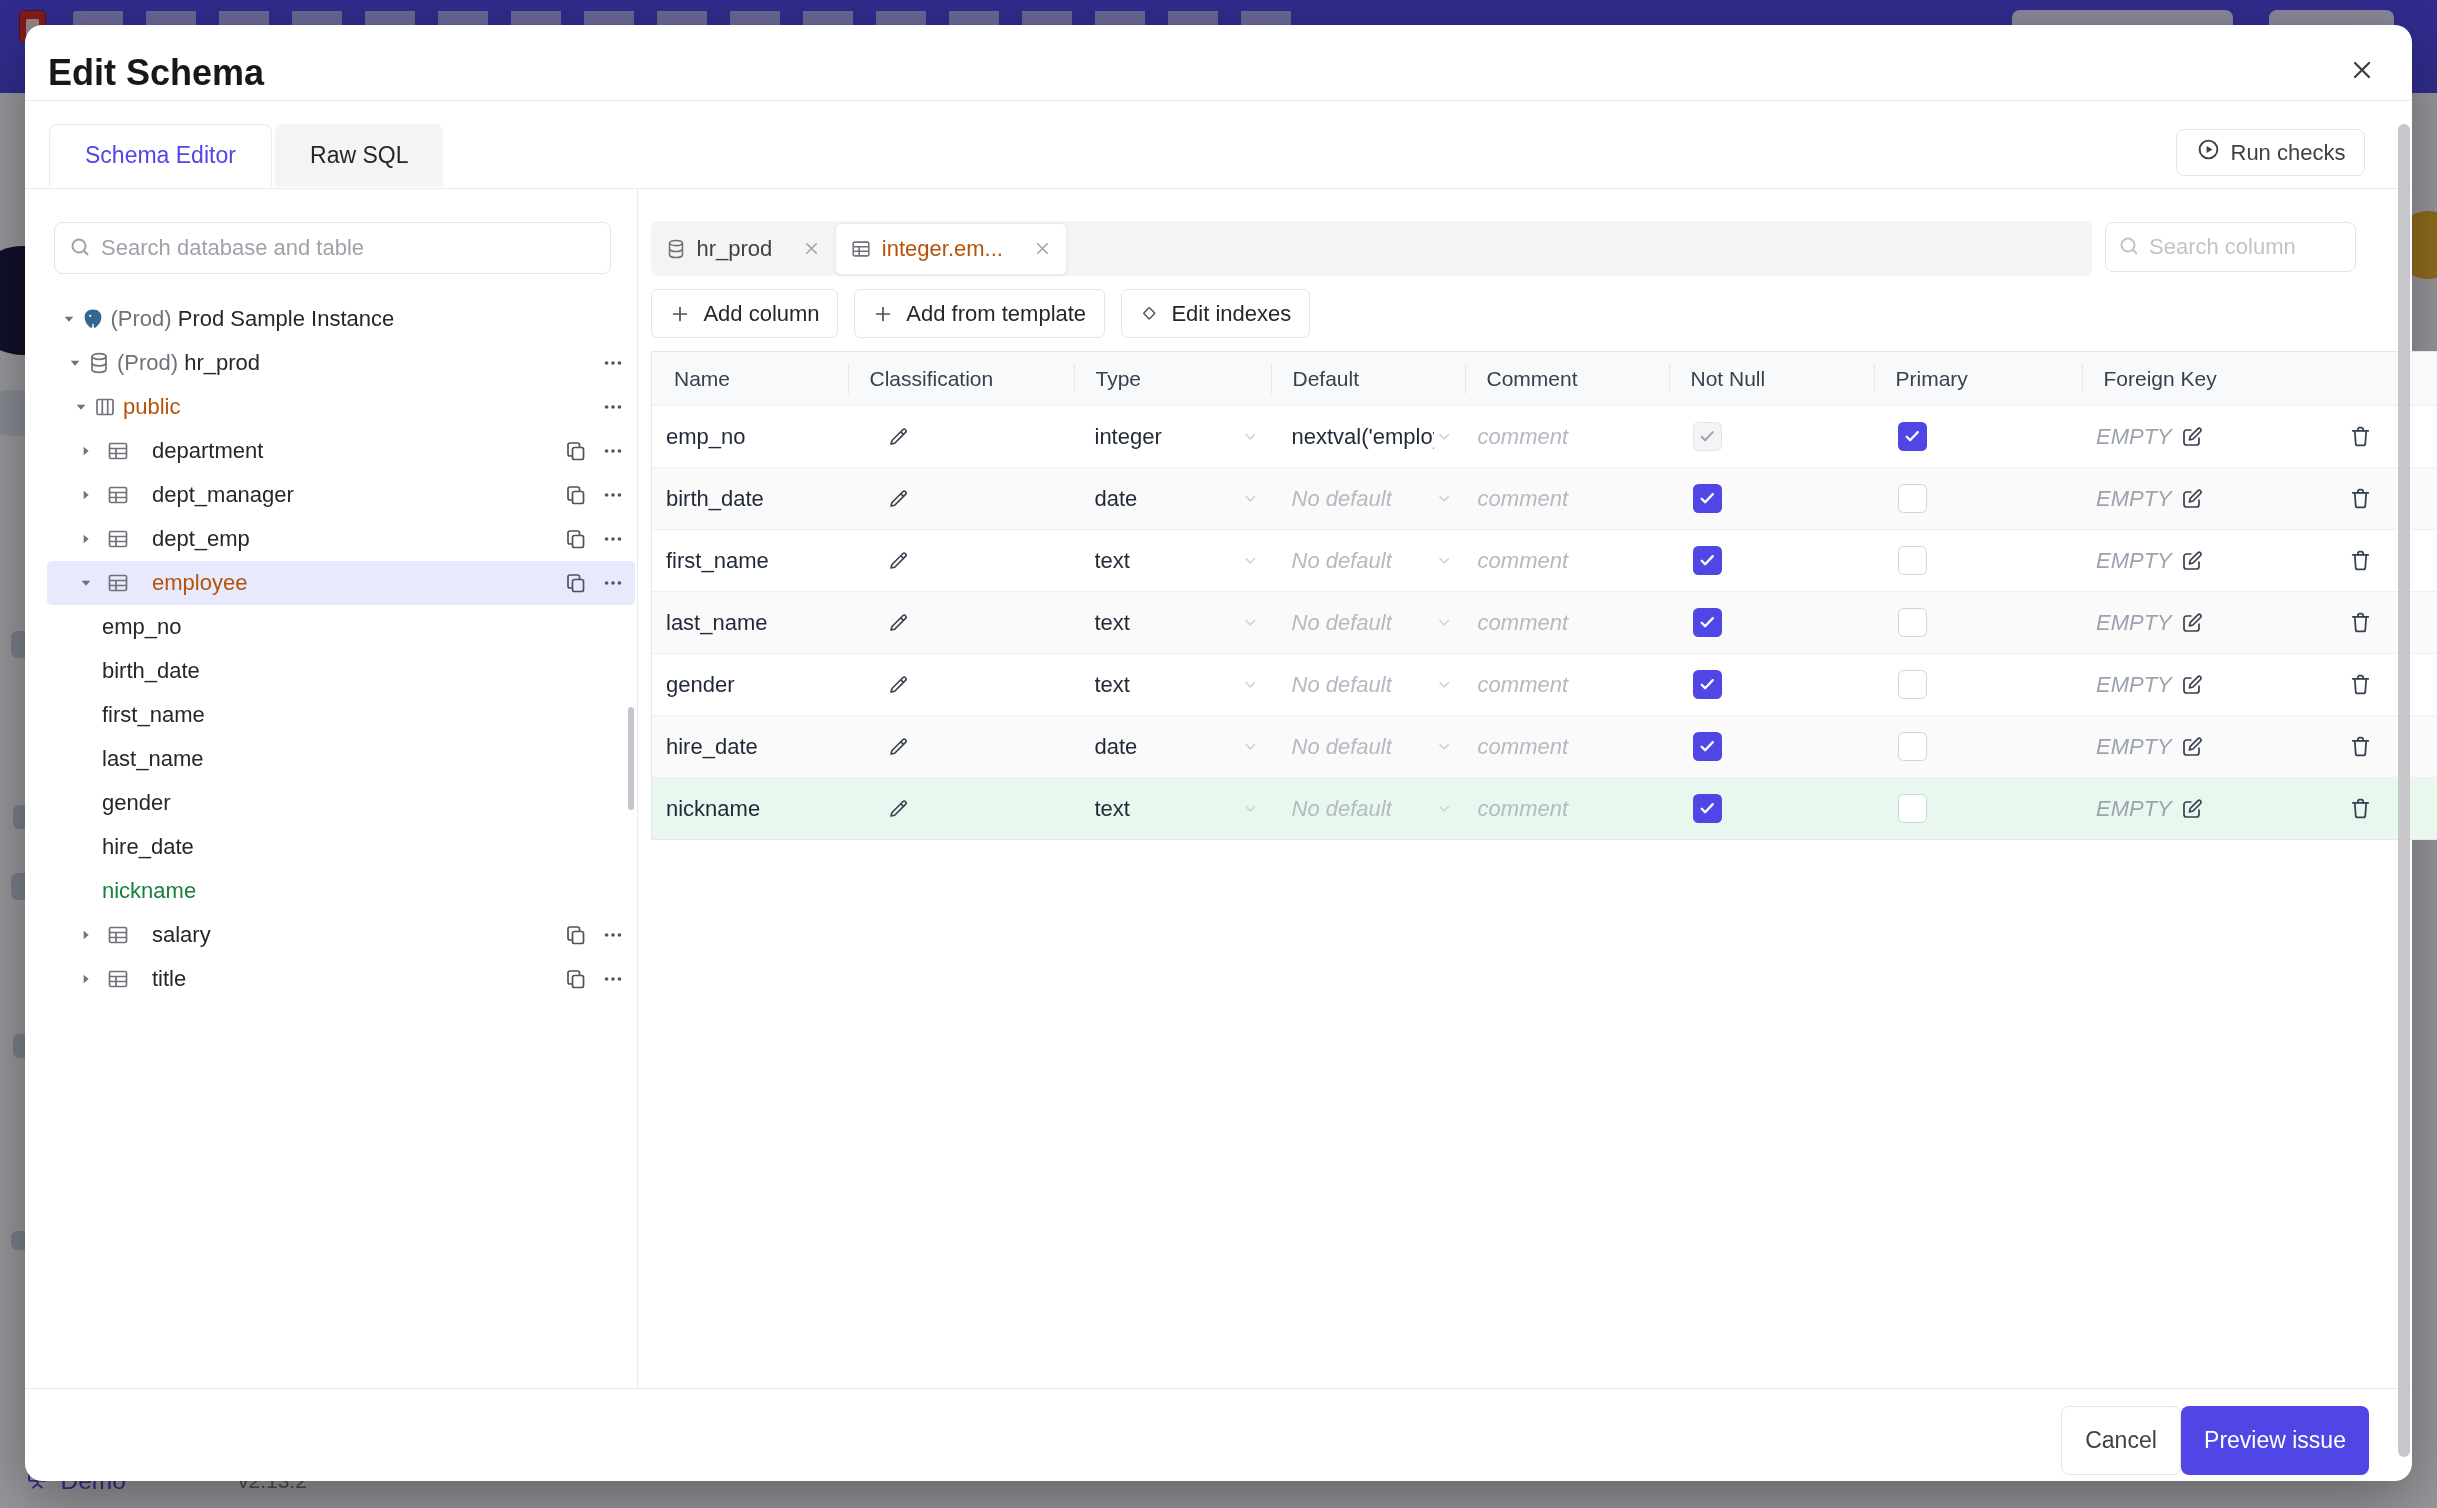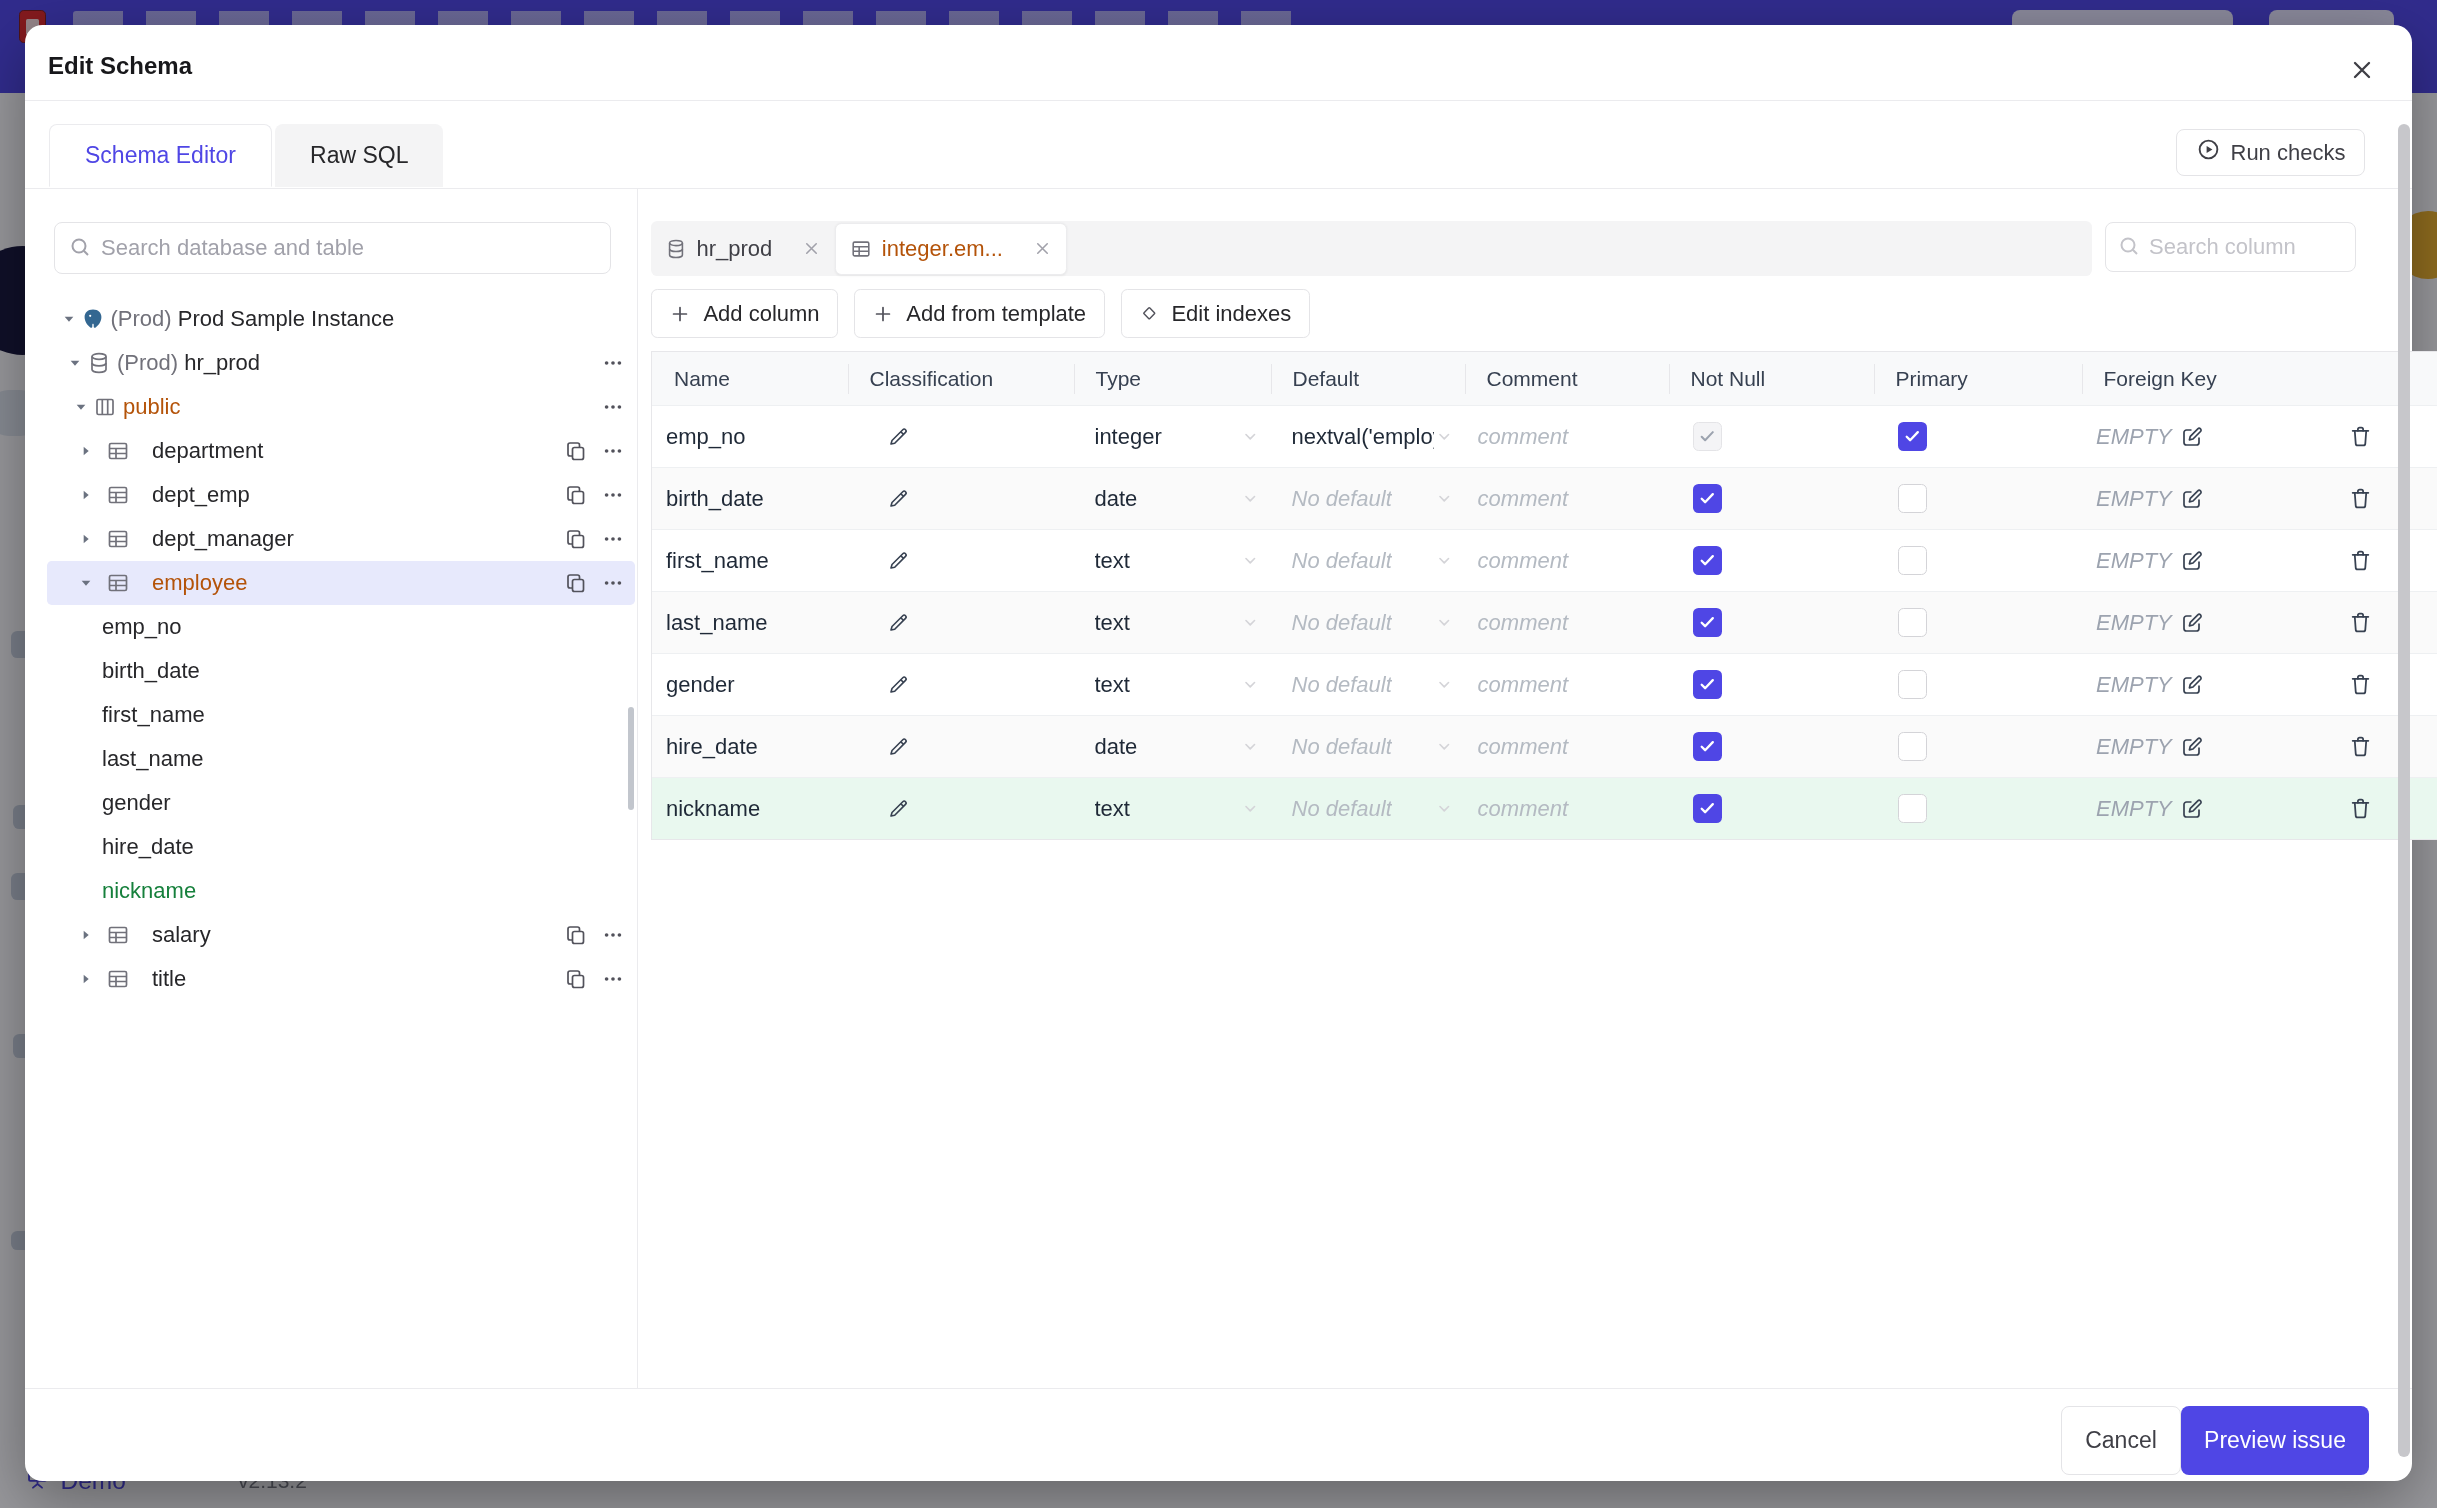--- a/index.html
+++ b/index.html
@@ -23,21 +23,21 @@
   .frag-sq { position:absolute; background:#cbd5e1; border-radius:6.3px; }
   .page-demo { position:absolute; left:24px; top:1464px; display:flex; align-items:center; gap:9.5px; color:#4f46e5; font-size:24.5px; font-weight:500; }
   .page-version { position:absolute; left:238px; top:1469px; color:#7b7e85; font-size:21px; }
 
   
   .overlay { position:absolute; inset:0; z-index:5; background:rgba(10,10,20,.42); }
 
   
   .modal { position:absolute; left:25px; top:25px; width:2387px; height:1456px; z-index:10; background:#fff;
            border-radius:17.4px; box-shadow:0 19px 63px rgba(0,0,0,.35); }
-  .m-title { position:absolute; left:23px; top:27px; font-size:24px; font-weight:600; color:#18181b; }
+  .m-title { position:absolute; left:23px; top:27px; font-size:36px; font-weight:600; color:#18181b; }
   .m-close { position:absolute; left:2319px; top:27px; width:35px; height:35px; color:#3f3f46; cursor:pointer; display:flex; align-items:center; justify-content:center; }
   .m-divider { position:absolute; left:0; top:75px; width:100%; height:0; border-top:1.6px solid #ebebee; }
 
   
   .m-tabs { position:absolute; left:24px; top:99px; height:65px; display:flex; }
   .m-tab { height:63px; padding:0 35px; display:flex; align-items:center; font-size:23px; border-radius:8px 8px 0 0; cursor:pointer; }
   .m-tab.active { background:#fff; border:1.6px solid #ebebee; border-bottom:1.6px solid #fff; color:#4f46e5; position:relative; z-index:2; }
   .m-tab.inactive { background:#f4f4f5; color:#27272a; margin-left:3.2px; }
   .m-tabs-underline { position:absolute; left:0; top:163px; width:100%; border-top:1.6px solid #ebebee; }
   .run-checks { position:absolute; left:2151px; top:104px; height:47px; padding:0 19px; display:flex; align-items:center; gap:9.5px;
@@ -305,21 +305,21 @@
           </span>
           <span class="ticon">
             <svg width="24" height="24" viewBox="0 0 24 24">
               <g fill="none" stroke="currentColor" stroke-width="1.7">
                 <rect x="3.5" y="4.5" width="17" height="15" rx="1.5"></rect>
                 <path d="M3.5 9.5h17M10 9.5v10M3.5 14.5h17"></path>
               </g>
             </svg>
           </span>
           <span class="prefix"></span>
-          <span class="lbl ">dept_emp</span>
+          <span class="lbl ">dept_manager</span>
           <span class="sp"></span>
           <span class="act">
             <span style="display:flex">
               <svg width="24" height="24" viewBox="0 0 24 24">
                 <g fill="none" stroke="currentColor" stroke-width="1.7">
                   <rect x="8.5" y="8.5" width="11" height="12" rx="2"></rect>
                   <path d="M15.5 8.5V6a2 2 0 0 0-2-2H6a2 2 0 0 0-2 2v9a2 2 0 0 0 2 2h2.5"></path>
                 </g>
               </svg>
             </span>
@@ -342,21 +342,21 @@
           </span>
           <span class="ticon">
             <svg width="24" height="24" viewBox="0 0 24 24">
               <g fill="none" stroke="currentColor" stroke-width="1.7">
                 <rect x="3.5" y="4.5" width="17" height="15" rx="1.5"></rect>
                 <path d="M3.5 9.5h17M10 9.5v10M3.5 14.5h17"></path>
               </g>
             </svg>
           </span>
           <span class="prefix"></span>
-          <span class="lbl ">dept_manager</span>
+          <span class="lbl ">dept_emp</span>
           <span class="sp"></span>
           <span class="act">
             <span style="display:flex">
               <svg width="24" height="24" viewBox="0 0 24 24">
                 <g fill="none" stroke="currentColor" stroke-width="1.7">
                   <rect x="8.5" y="8.5" width="11" height="12" rx="2"></rect>
                   <path d="M15.5 8.5V6a2 2 0 0 0-2-2H6a2 2 0 0 0-2 2v9a2 2 0 0 0 2 2h2.5"></path>
                 </g>
               </svg>
             </span>

